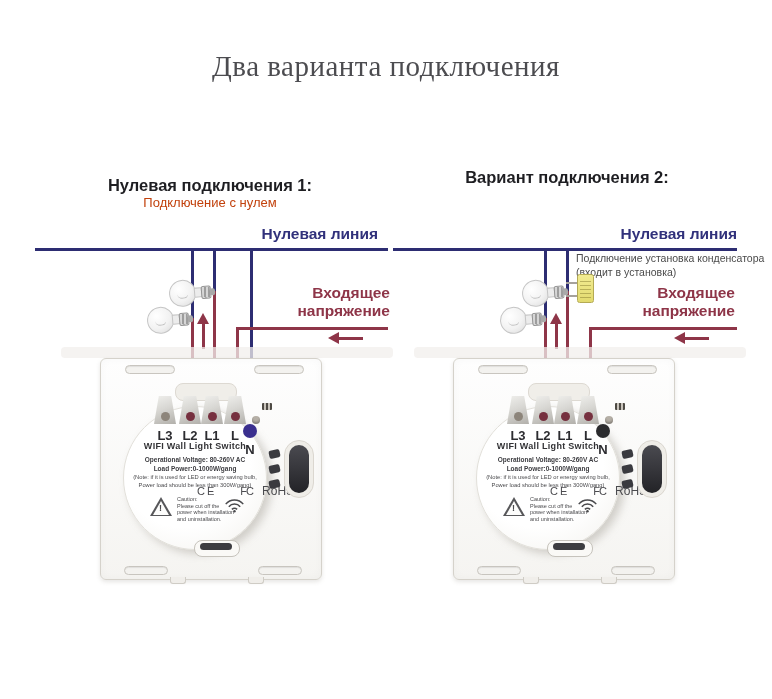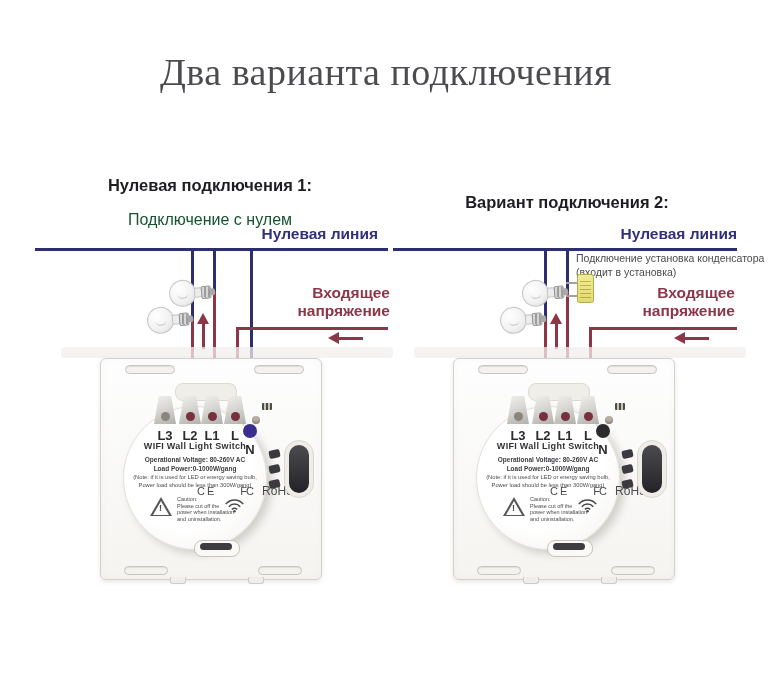--- a/index.html
+++ b/index.html
@@ -3,24 +3,24 @@
 <meta charset="utf-8">
 <style>
   html,body{margin:0;padding:0;background:#fff;}
   #stage{position:relative;width:772px;height:699px;background:#ffffff;overflow:hidden;
          font-family:"Liberation Sans",sans-serif;}
   .abs{position:absolute;}
 
   
   .main-title{top:50px;left:0;width:772px;text-align:center;
     font-family:"Liberation Serif","DejaVu Serif",serif;
-    font-size:38px;font-weight:500;color:#4c4c50;letter-spacing:.5px;}
+    font-size:29px;font-weight:500;color:#4c4c50;letter-spacing:.5px;}
   .variant-head{width:320px;text-align:center;color:#1e1e22;}
   .variant-head .l1{font-size:16.5px;font-weight:700;display:block;}
-  .variant-head .l2{font-size:16px;font-weight:500;display:block;margin-top:16px;color:#14532d;}
+  .variant-head .l2{font-size:13px;font-weight:500;display:block;margin-top:0;color:#c2410c;}
 
   .neutral-label{font-size:15.5px;font-weight:700;color:#31317b;text-align:right;width:200px;}
   .incoming-label{font-size:15.5px;font-weight:700;color:#8e3548;text-align:right;width:200px;line-height:18px;}
   .cap-note{font-size:10.5px;font-weight:500;color:#4a4a4a;line-height:13.5px;width:200px;text-align:left;}
 
   
   .wire{position:absolute;}
   .wire.navy{background:#2d2d72;}
   .wire.red{background:#8e3548;}
   .h3{height:3px;} .w3{width:3px;}
@@ -229,21 +229,21 @@
     <div class="ovalbtn"></div>
     <div class="bslot">
         <span class="bar"></span>
       </div>
     <div class="slot bl"></div>
     <div class="slot br"></div>
     <div class="foot" style="left:70px;"></div>
     <div class="foot" style="left:148px;"></div>
   </div>
 
-  <div class="abs variant-head" style="left:407px;top:193px;">
+  <div class="abs variant-head" style="left:407px;top:168px;">
     <span class="l1">Вариант подключения 2:</span>
   </div>
 
   <div class="abs neutral-label" style="left:537px;top:225px;">Нулевая линия</div>
 
   <div class="wire navy h3" style="left:393px;top:248px;width:344px;"></div>
   <div class="wire navy w3" style="left:544px;top:248px;height:70px;"></div>
   <div class="wire navy w3" style="left:566px;top:248px;height:44px;"></div>
 
   <div class="abs cap-note" style="left:576px;top:252px;">

